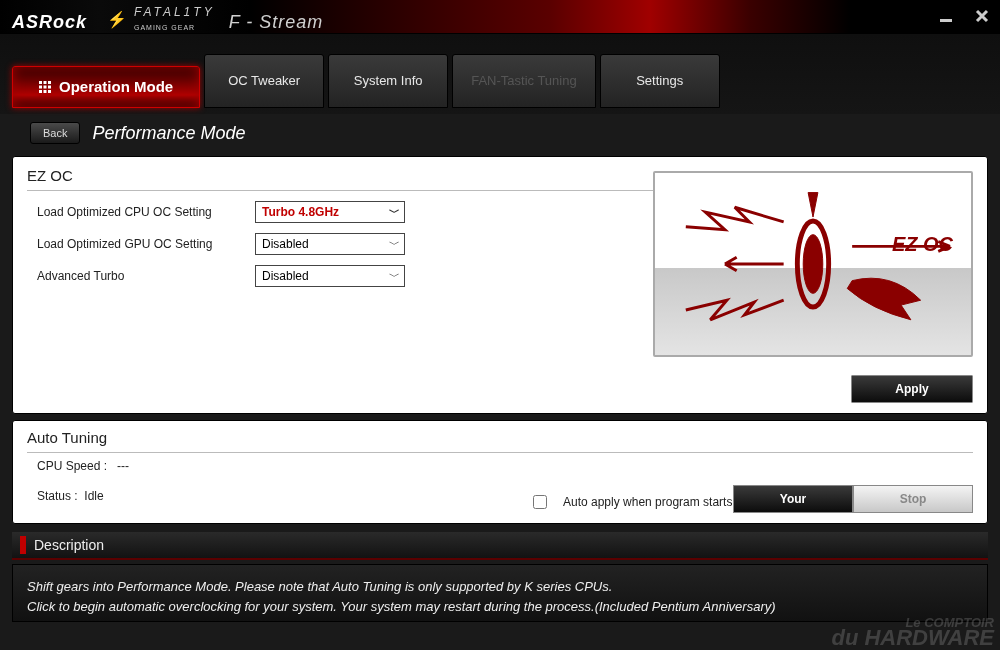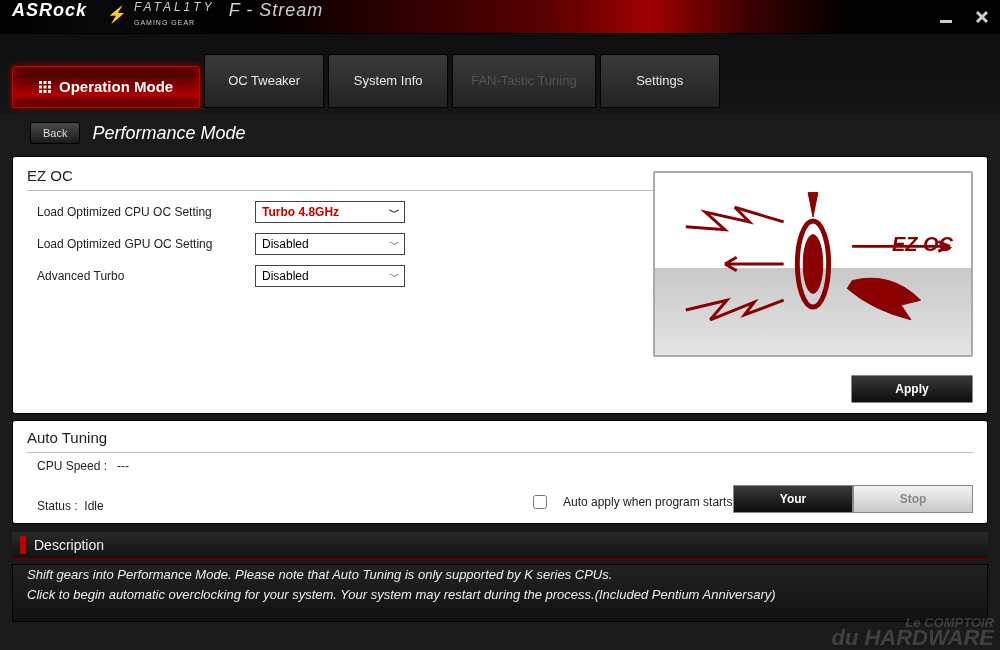--- a/index.html
+++ b/index.html
@@ -2,21 +2,21 @@
 <html><head>
 <meta charset="utf-8">
 <style>
   * { margin: 0; padding: 0; box-sizing: border-box; font-family: "Segoe UI", Arial, sans-serif; }
   body { width: 1000px; height: 650px; background: #1a1a1a; overflow: hidden; position: relative; }
 
   
   .titlebar {
     height: 34px;
     background: linear-gradient(90deg, #000 0%, #0a0a0a 10%, #000 25%, #5a0000 55%, #a00000 65%, #3a0000 75%, #000 85%);
-    display: flex; align-items: flex-start; padding: 0 0 0 12px;
+    display: flex; align-items: flex-end; padding: 0 0 0 12px;
     border-bottom: 1px solid #000;
   }
   .logo-asrock { color: #fff; font-weight: bold; font-style: italic; font-size: 18px; letter-spacing: 1px; margin-right: 20px; }
   .logo-fatality { color: #ccc; font-size: 12px; letter-spacing: 3px; margin-right: 14px; display:flex; align-items:center; gap:4px;}
   .logo-fatality .fat1 { font-style: italic; }
   .app-title { color: #d0d0d0; font-size: 18px; font-weight: 300; letter-spacing: 1px; font-style: italic;}
   .title-spacer { flex: 1; }
   .titlebtn { width: 36px; height: 34px; display:flex; align-items:center; justify-content:center; color:#ccc; cursor:pointer; }
   .titlebtn svg { width:14px; height:14px; }
 
@@ -101,21 +101,21 @@
   
   .desc-head {
     display:flex; align-items:center; gap:8px; margin: 8px 12px 0 12px;
     padding: 4px 8px; background:linear-gradient(180deg,#2a2a2a,#121212);
     border-bottom:2px solid #5a0000;
   }
   .desc-head .bar { width:6px; height:18px; background:#c00000; }
   .desc-head .txt { color:#eee; font-size:14px; }
   .desc-body {
     margin: 4px 12px 0 12px; background:linear-gradient(180deg,#222,#111);
-    padding: 0 14px; color:#eee; font-size:13px; line-height:1.5;
+    padding: 12px 14px; color:#eee; font-size:13px; line-height:1.5;
     font-style:italic; border:1px solid #000; height:58px;
   }
 
   
   .watermark {
     position:absolute; right:6px; bottom:2px; color:rgba(200,200,200,0.22);
     font-size:22px; font-weight:bold; text-align:right; line-height:0.9; pointer-events:none;
     font-family: Arial, sans-serif; font-style:italic;
   }
   .watermark .s1 { font-size:13px; display:block; }
@@ -217,21 +217,21 @@
 
   <div class="apply-btn">Apply</div>
 </div>
 
 <div class="panel2">
   <div class="sect-title">Auto Tuning</div>
   <div class="status-line">
     <span>CPU Speed :</span>
     &nbsp;&nbsp;<span>---</span>
   </div>
-  <div class="status-line" style="margin-top:26px;">
+  <div class="status-line" style="margin-top:16px;">
     <span>Status :</span>
     &nbsp;<span>Idle</span>
   </div>
 
   <label class="auto-apply">
     <input type="checkbox" style="">
     <span>Auto apply when program starts</span>
   </label>
 
   <div class="btnrow">

